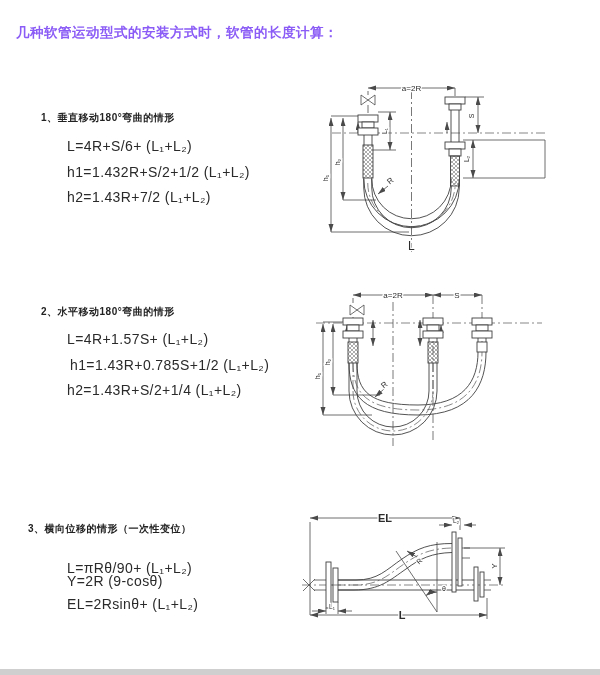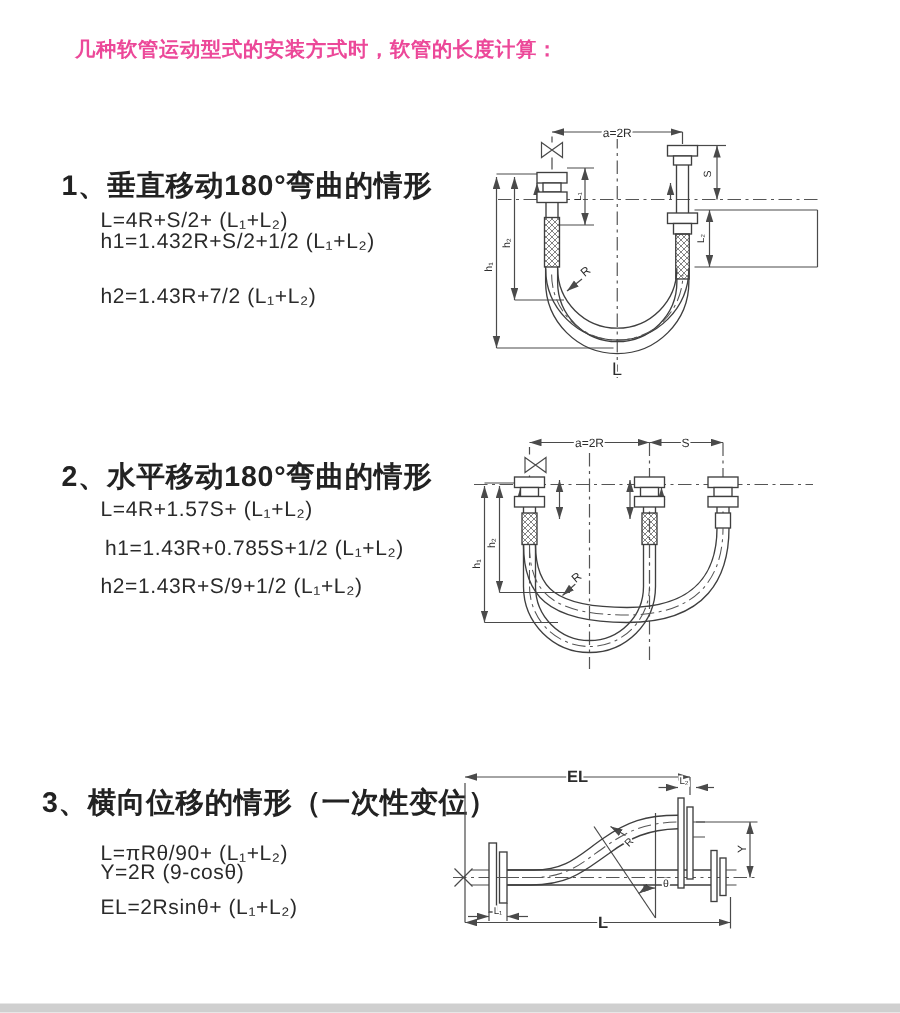--- a/index.html
+++ b/index.html
@@ -1,22 +1,22 @@
 <!DOCTYPE html>
 <html><head>
 <meta charset="utf-8">
 <style>
   html,body{margin:0;padding:0;}
   body{
     width:600px;height:675px;background:#ffffff;position:relative;overflow:hidden;
     font-family:"Liberation Sans", sans-serif;color:#1f1f1f;
   }
   .abs{position:absolute;white-space:nowrap;}
-  .title{left:50px;top:24px;font-size:13.5px;font-weight:bold;letter-spacing:.5px;color:#ec4899;}
-  .heading{font-size:19px;font-weight:bold;letter-spacing:.5px;color:#222;}
+  .title{left:16px;top:24px;font-size:13.5px;font-weight:bold;letter-spacing:.5px;color:#8b5cf6;}
+  .heading{font-size:10px;font-weight:bold;letter-spacing:.5px;color:#222;}
   .formula{font-size:14px;letter-spacing:.4px;color:#2a2a2a;}
   svg{position:absolute;overflow:visible;}
   svg *{vector-effect:none;}
   .ln{stroke:#4a4a4a;stroke-width:.8;fill:none;}
   .sh{stroke:#3f3f3f;stroke-width:.9;fill:#ffffff;}
   .hose{stroke:#3f3f3f;stroke-width:.9;fill:none;}
   .cl{stroke:#555;stroke-width:.7;fill:none;stroke-dasharray:9 3 2 3;}
   .cl2{stroke:#555;stroke-width:.8;fill:none;stroke-dasharray:9 3 2 3;}
   svg text{font-family:"Liberation Sans",sans-serif;fill:#2c2c2c;paint-order:stroke;stroke:#fff;stroke-width:2.5px;}
   .dl{font-size:8px;}
@@ -25,28 +25,28 @@
   .dlb{font-size:11px;font-weight:bold;}
   .dlL{font-size:12px;}
   .bottom-strip{position:absolute;left:0;right:0;bottom:0;height:6px;background:#cfcfcf;}
 </style>
 </head>
 <body>
 
 <div class="abs title">几种软管运动型式的安装方式时，软管的长度计算：</div>
 
 <div class="abs heading" style="left:41px;top:111px">1、垂直移动180°弯曲的情形</div>
-<div class="abs formula" style="left:67px;top:138px">L=4R+S/2+ (L₁+L₂)</div>
-<div class="abs formula" style="left:67px;top:152px">h1=1.432R+S/2+1/2 (L₁+L₂)</div>
+<div class="abs formula" style="left:67px;top:138px">L=4R+S/6+ (L₁+L₂)</div>
+<div class="abs formula" style="left:67px;top:164px">h1=1.432R+S/2+1/2 (L₁+L₂)</div>
 <div class="abs formula" style="left:67px;top:189px">h2=1.43R+7/2 (L₁+L₂)</div>
 
 <div class="abs heading" style="left:41px;top:305px">2、水平移动180°弯曲的情形</div>
 <div class="abs formula" style="left:67px;top:331px">L=4R+1.57S+ (L₁+L₂)</div>
 <div class="abs formula" style="left:70px;top:357px">h1=1.43R+0.785S+1/2 (L₁+L₂)</div>
-<div class="abs formula" style="left:67px;top:382px">h2=1.43R+S/9+1/2 (L₁+L₂)</div>
+<div class="abs formula" style="left:67px;top:382px">h2=1.43R+S/2+1/4 (L₁+L₂)</div>
 
 <div class="abs heading" style="left:28px;top:522px">3、横向位移的情形（一次性变位）</div>
 <div class="abs formula" style="left:67px;top:560px">L=πRθ/90+ (L₁+L₂)</div>
 <div class="abs formula" style="left:67px;top:573px">Y=2R (9-cosθ)</div>
 <div class="abs formula" style="left:67px;top:596px">EL=2Rsinθ+ (L₁+L₂)</div>
 
 <svg style="left:312px;top:82px" width="250" height="176" viewBox="0 0 250 176">
   <defs>
     <marker id="am1" markerWidth="9" markerHeight="6" refX="8" refY="2.5" orient="auto-start-reverse" markerUnits="userSpaceOnUse">
       <path d="M0,0 L8,2.5 L0,5 Z" fill="#4a4a4a"></path>

